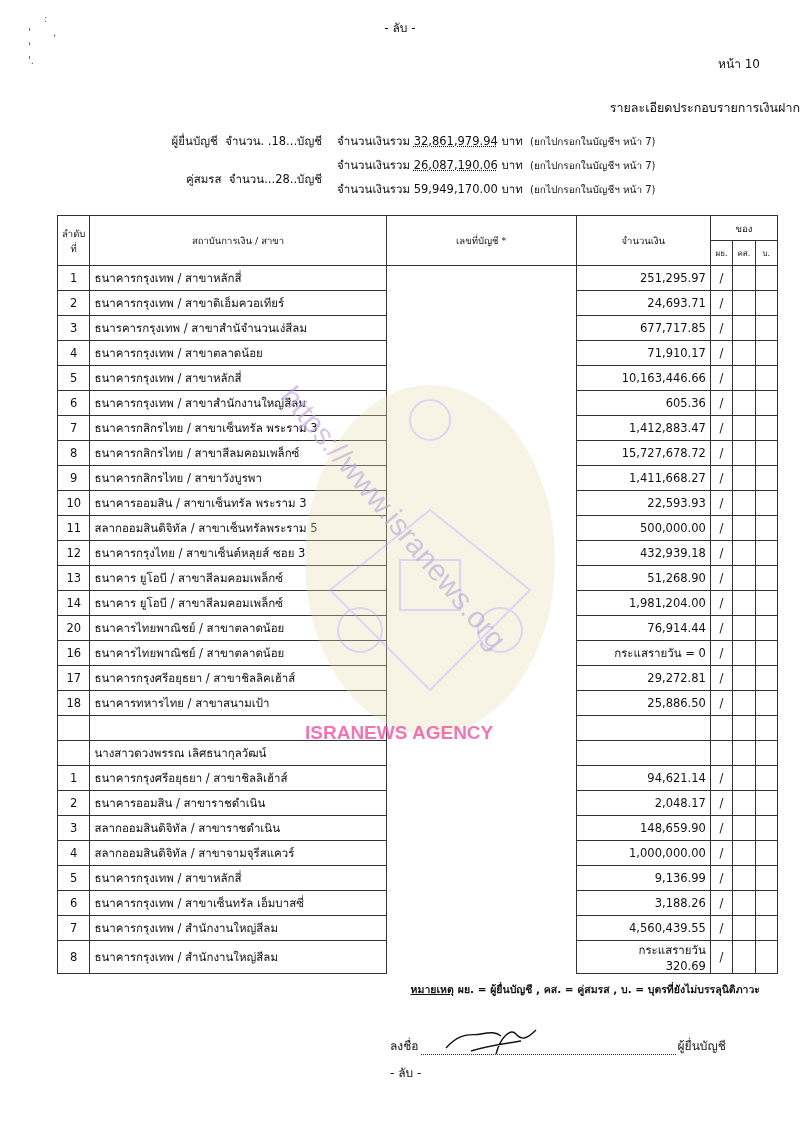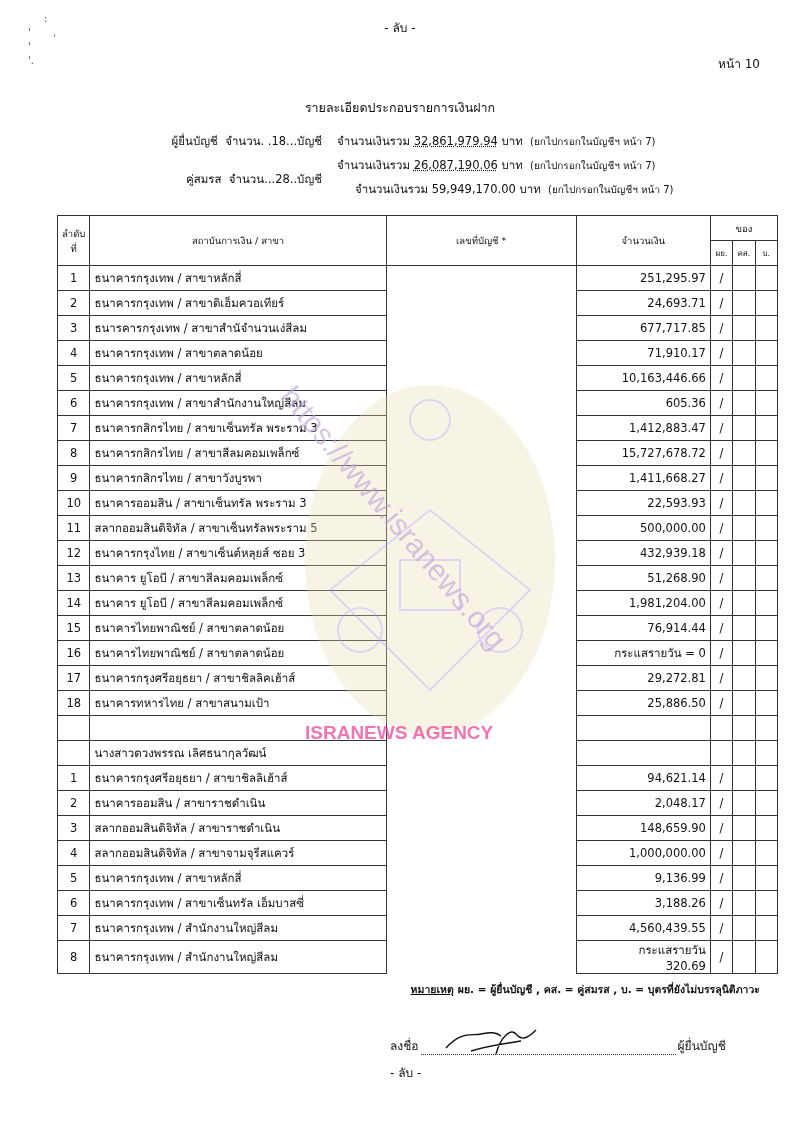--- a/index.html
+++ b/index.html
@@ -4,21 +4,21 @@
 <style>
   html, body { margin: 0; padding: 0; background: #ffffff; }
   body {
     width: 800px; height: 1132px; position: relative; overflow: hidden;
     font-family: "DejaVu Sans", sans-serif; color: #111;
   }
   .abs { position: absolute; }
   .secret-top { top: 18px; left: 0; width: 800px; text-align: center; font-size: 12px; }
   .page-no { top: 54px; right: 40px; font-size: 12px; }
   .specks { top: 12px; left: 28px; font-size: 10px; color: #555; line-height: 14px; }
-  .doc-title { top: 98px; left: 0; width: 800px; text-align: center; font-size: 12.5px; }
+  .doc-title { top: 98px; left: 0; width: 800px; text-align: right; font-size: 12.5px; }
   .sum { font-size: 11.5px; white-space: nowrap; }
   .sum .lbl { position: absolute; text-align: right; }
   .dotted { text-decoration: underline dotted; }
 
   table.main {
     position: absolute; top: 215px; left: 57px; width: 721px;
     border-collapse: collapse; table-layout: fixed; font-size: 11.5px;
   }
   table.main td, table.main th {
     border: 1px solid #333; padding: 0 4px; height: 24px; font-weight: normal;
@@ -74,21 +74,21 @@
   <div class="lbl" style="top:38px;right:478px;">
     <span>คู่สมรส</span>&nbsp;&nbsp;<span>จำนวน...28..บัญชี</span>
   </div>
   <div style="position:absolute;top:24px;left:337px;">
     <span>จำนวนเงินรวม</span>
     <span class="dotted">26,087,190.06</span>
     <span>บาท</span>&nbsp;
     <span style="font-size:10px">(ยกไปกรอกในบัญชีฯ หน้า 7)</span>
   </div>
 
-  <div style="position:absolute;top:48px;left:355px;">
+  <div style="position:absolute;top:48px;left:337px;">
     <span>จำนวนเงินรวม</span>
     <span>59,949,170.00</span>
     <span>บาท</span>&nbsp;
     <span style="font-size:10px">(ยกไปกรอกในบัญชีฯ หน้า 7)</span>
   </div>
 </div>
 
 <table class="main">
   <colgroup>
     <col class="c-no">
@@ -234,21 +234,21 @@
       <tr>
         <td class="c-no">14</td>
         <td class="c-inst">ธนาคาร ยูโอบี / สาขาสีลมคอมเพล็กซ์</td>
         <td class="acct-blank"></td>
         <td class="c-amt">1,981,204.00</td>
         <td class="c-own">/</td>
         <td class="c-own"></td>
         <td class="c-own"></td>
       </tr>
       <tr>
-        <td class="c-no">15</td>
+        <td class="c-no">20</td>
         <td class="c-inst">ธนาคารไทยพาณิชย์ / สาขาตลาดน้อย</td>
         <td class="acct-blank"></td>
         <td class="c-amt">76,914.44</td>
         <td class="c-own">/</td>
         <td class="c-own"></td>
         <td class="c-own"></td>
       </tr>
       <tr>
         <td class="c-no">16</td>
         <td class="c-inst">ธนาคารไทยพาณิชย์ / สาขาตลาดน้อย</td>

